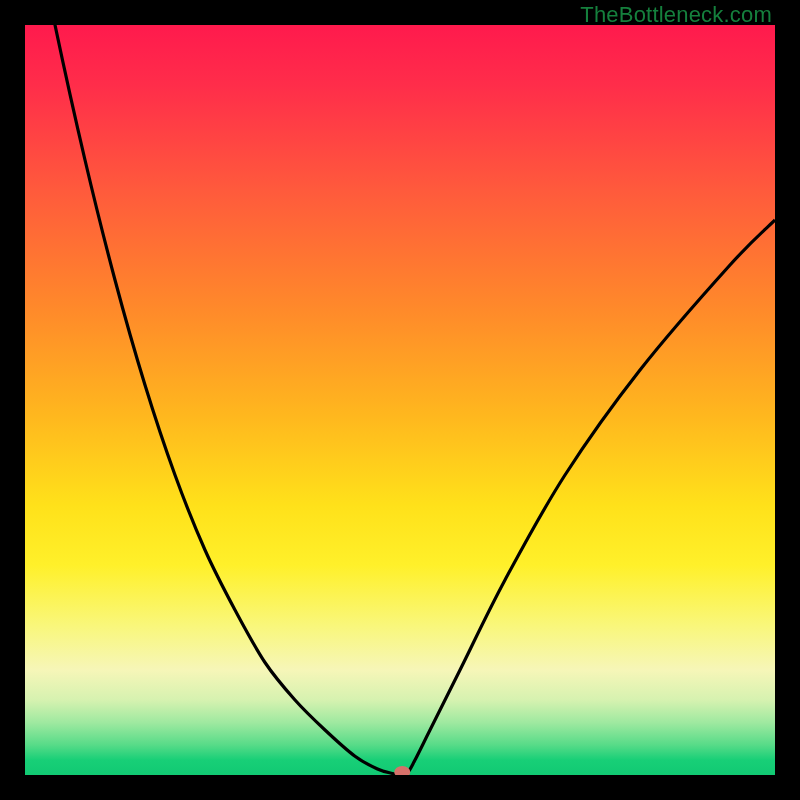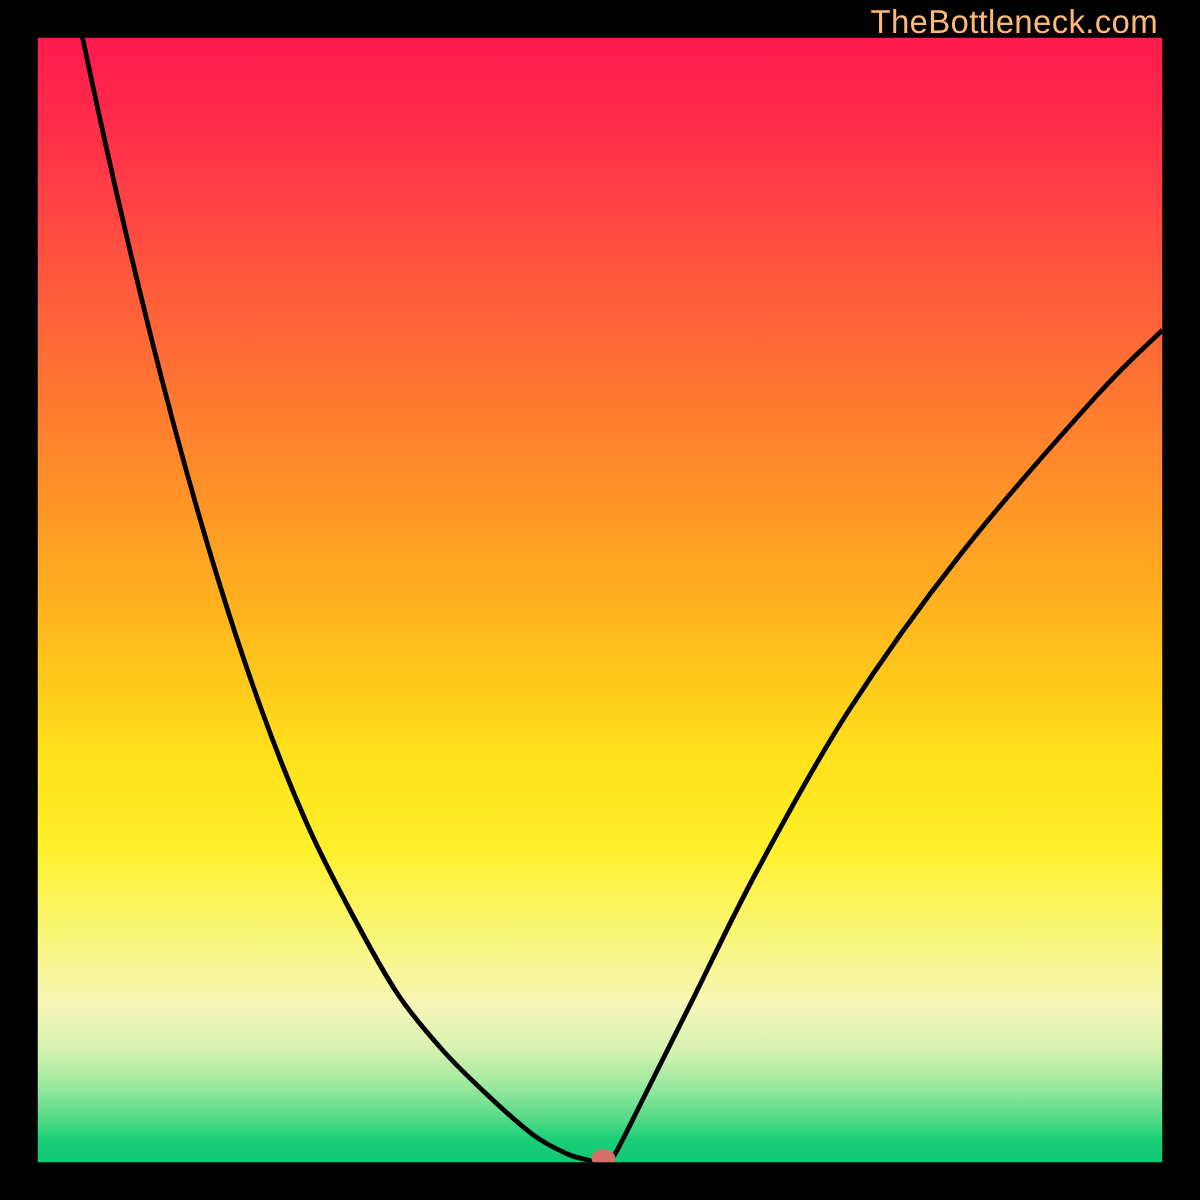--- a/index.html
+++ b/index.html
@@ -16,21 +16,21 @@
     background: #000;
   }
   .frame.top { left: 0; top: 0; width: 800px; height: 25px; }
   .frame.left { left: 0; top: 0; width: 25px; height: 800px; }
   .frame.right { right: 0; top: 0; width: 25px; height: 800px; }
   .frame.bottom { left: 0; bottom: 0; width: 800px; height: 25px; }
   .watermark {
     position: absolute;
     top: 2px;
     right: 28px;
-    color: #fdba74;
+    color: #15803d;
     font-size: 22px;
     font-weight: 500;
     letter-spacing: 0.2px;
     text-align: center;
   }
   .plot {
     position: absolute;
     left: 25px;
     top: 25px;
     width: 750px;

